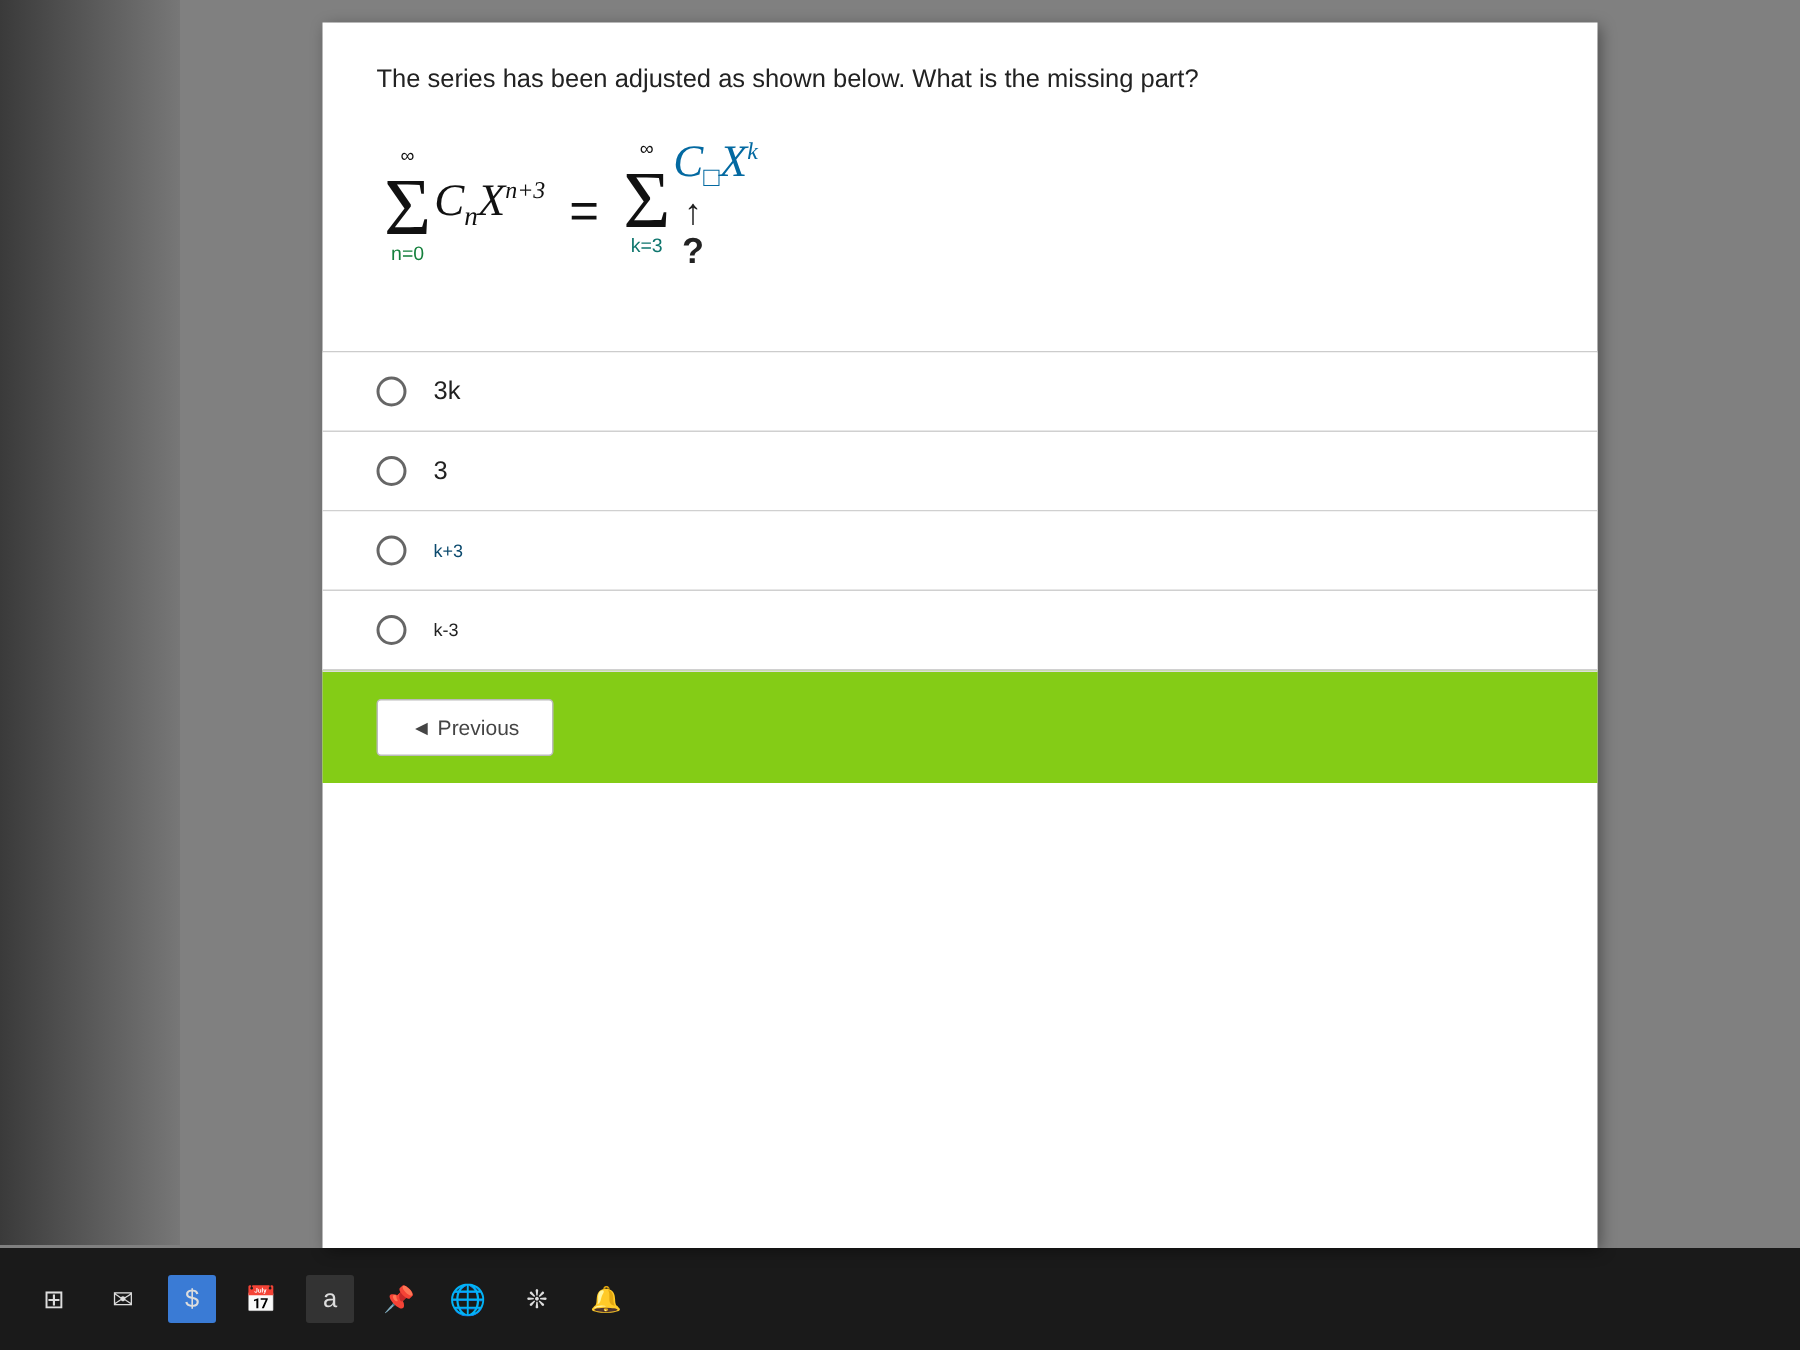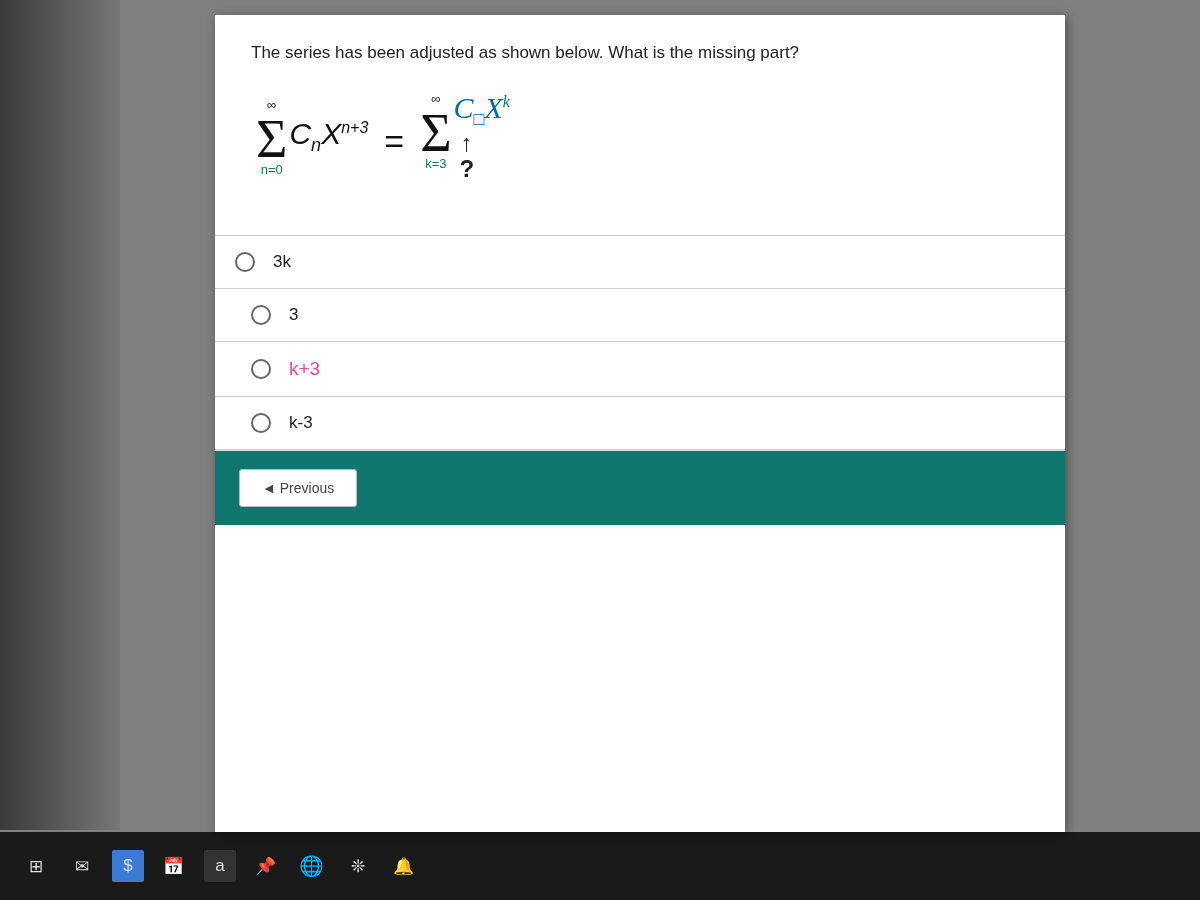--- a/index.html
+++ b/index.html
@@ -40,21 +40,21 @@
         <p style="font-size:17px;color:#222;margin-bottom:28px;font-weight:400;">The series has been adjusted as shown below. What is the missing part?</p>
 
         <div style="display:flex;align-items:center;margin-bottom:36px;padding-left:5px;">
 
           <div style="display:inline-flex;align-items:center;">
             <div style="display:inline-flex;flex-direction:column;align-items:center;position:relative;">
               <span style="font-size:13px;color:#111;">∞</span>
               <span style="font-size:54px;line-height:1;color:#111;font-family:'Times New Roman',serif;">Σ</span>
               <span style="font-size:13px;color:#15803d;margin-top:-4px;">n=0</span>
             </div>
-            <div style="display:inline-flex;align-items:flex-start;font-size:30px;font-style:italic;color:#111;margin-left:2px;font-family:Liberation Sans, sans-serif;">
+            <div style="display:inline-flex;align-items:flex-start;font-size:30px;font-style:italic;color:#111;margin-left:2px;font-family:Liberation Serif, serif;">
               <span>C<sub style="font-size:18px;">n</sub>X</span>
                 <sup style="font-size:16px;margin-top:2px;">n+3</sup>
             </div>
           </div>
 
           <div style="font-size:34px;margin:0 16px;color:#111;display:flex;align-items:center;padding-top:10px;">=</div>
 
           <div style="display:inline-flex;align-items:flex-start;">
             <div style="display:inline-flex;flex-direction:column;align-items:center;">
               <span style="font-size:13px;color:#111;">∞</span>
@@ -72,43 +72,43 @@
                 <span style="font-size:24px;color:#222;font-weight:bold;line-height:1.1;">?</span>
               </div>
             </div>
           </div>
 
         </div>
       </div>
 
       <div style="border-top:1px solid #ccc;">
 
-        <div style="display:flex;align-items:center;padding:16px 20px;border-bottom:1px solid #d0d0d0;cursor:pointer;background:white;">
+        <div style="display:flex;align-items:center;padding:16px 36px;border-bottom:1px solid #d0d0d0;cursor:pointer;background:white;">
           <div style="width:20px;height:20px;border-radius:50%;border:2px solid #666;margin-right:18px;background:white;flex-shrink:0;"></div>
           <span style="font-size:17px;color:#222;">3k</span>
         </div>
 
         <div style="display:flex;align-items:center;padding:16px 36px;border-bottom:1px solid #d0d0d0;cursor:pointer;background:white;">
           <div style="width:20px;height:20px;border-radius:50%;border:2px solid #666;margin-right:18px;background:white;flex-shrink:0;"></div>
           <span style="font-size:17px;color:#222;">3</span>
         </div>
 
         <div style="display:flex;align-items:center;padding:16px 36px;border-bottom:1px solid #d0d0d0;cursor:pointer;background:white;">
           <div style="width:20px;height:20px;border-radius:50%;border:2px solid #666;margin-right:18px;background:white;flex-shrink:0;"></div>
-          <span style="font-size:19px;color:#ec4899;">k+3</span>
+          <span style="font-size:12px;color:#0c4a6e;">k+3</span>
         </div>
 
         <div style="display:flex;align-items:center;padding:16px 36px;border-bottom:1px solid #d0d0d0;cursor:pointer;background:white;">
           <div style="width:20px;height:20px;border-radius:50%;border:2px solid #666;margin-right:18px;background:white;flex-shrink:0;"></div>
-          <span style="font-size:17px;color:#222;">k-3</span>
+          <span style="font-size:12px;color:#222;">k-3</span>
         </div>
 
       </div>
 
-      <div style="padding:18px 24px;background:#0f766e;border-top:1px solid #ddd;">
+      <div style="padding:18px 36px;background:#84cc16;border-top:1px solid #ddd;">
         <button style="padding:10px 22px;background:white;border:1px solid #bbb;border-radius:3px;font-size:14px;color:#444;cursor:pointer;">◄ Previous</button>
       </div>
 
     </div>
   </div>
 
   <div style="height:68px;background:#1a1a1a;display:flex;align-items:center;padding:0 20px;gap:14px;">
     <div style="width:32px;height:32px;display:flex;align-items:center;justify-content:center;color:#ddd;font-size:17px;cursor:pointer;">⊞</div>
     <div style="width:32px;height:32px;display:flex;align-items:center;justify-content:center;color:#ddd;font-size:17px;cursor:pointer;">✉</div>
     <div style="width:32px;height:32px;display:flex;align-items:center;justify-content:center;color:#ddd;font-size:17px;cursor:pointer;background:#3a7bd5;border-radius:2px;">$</div>

